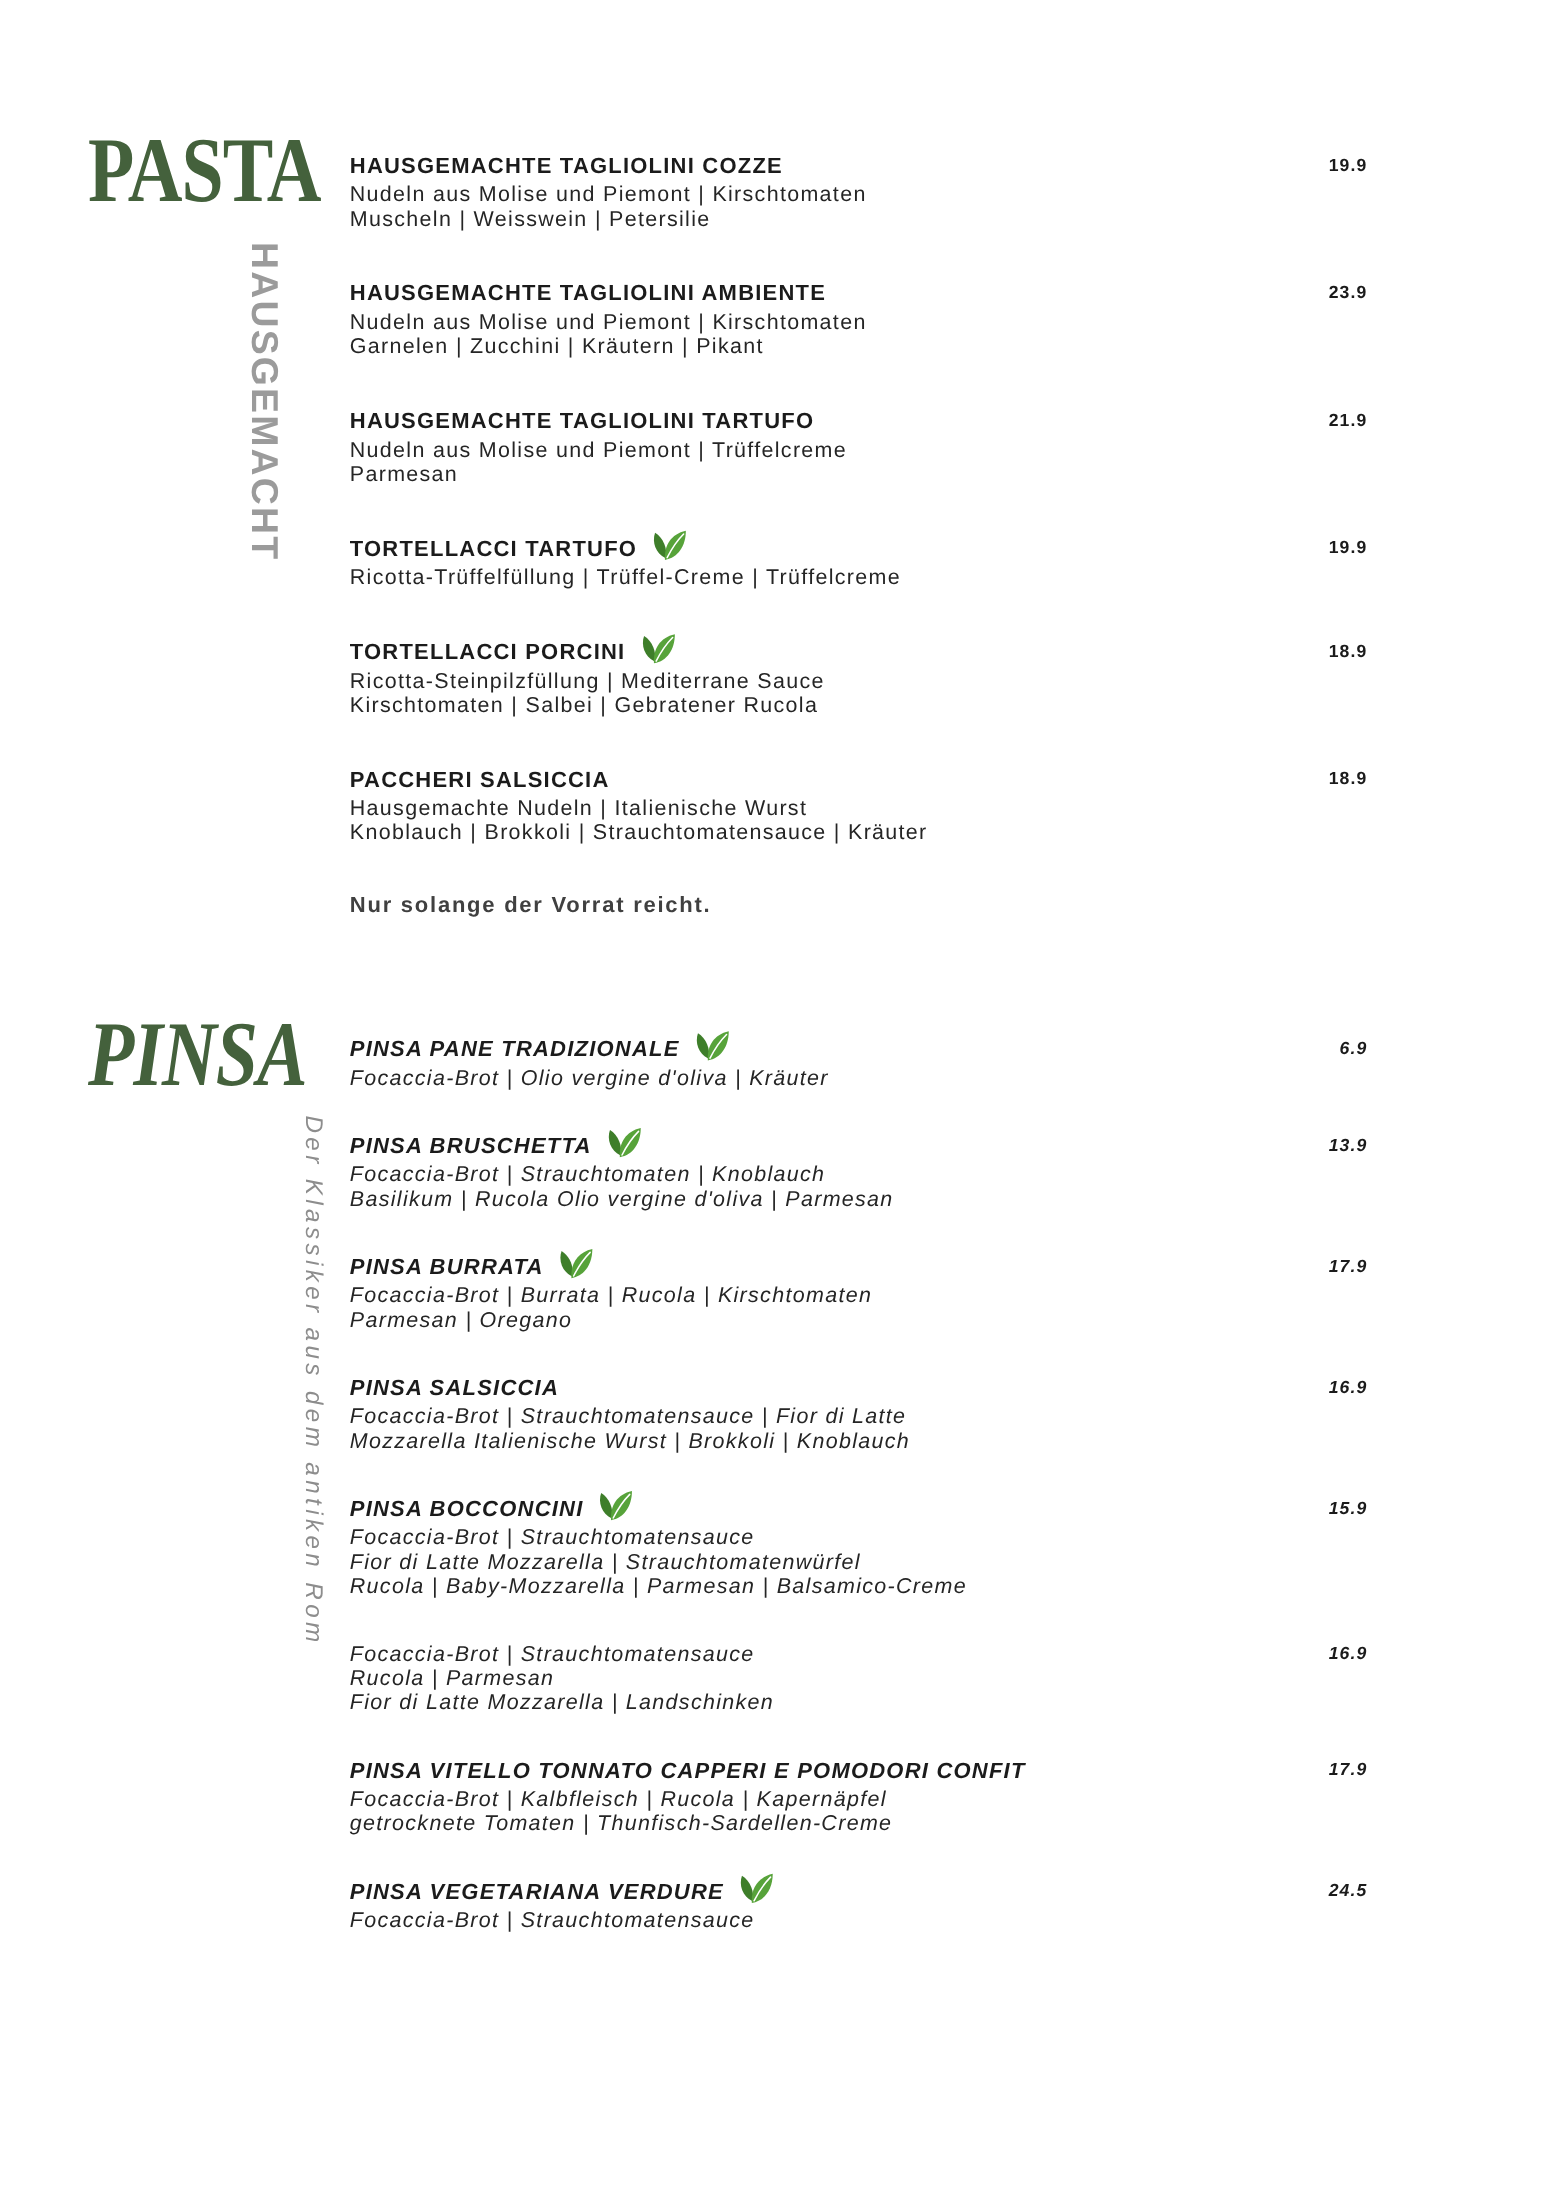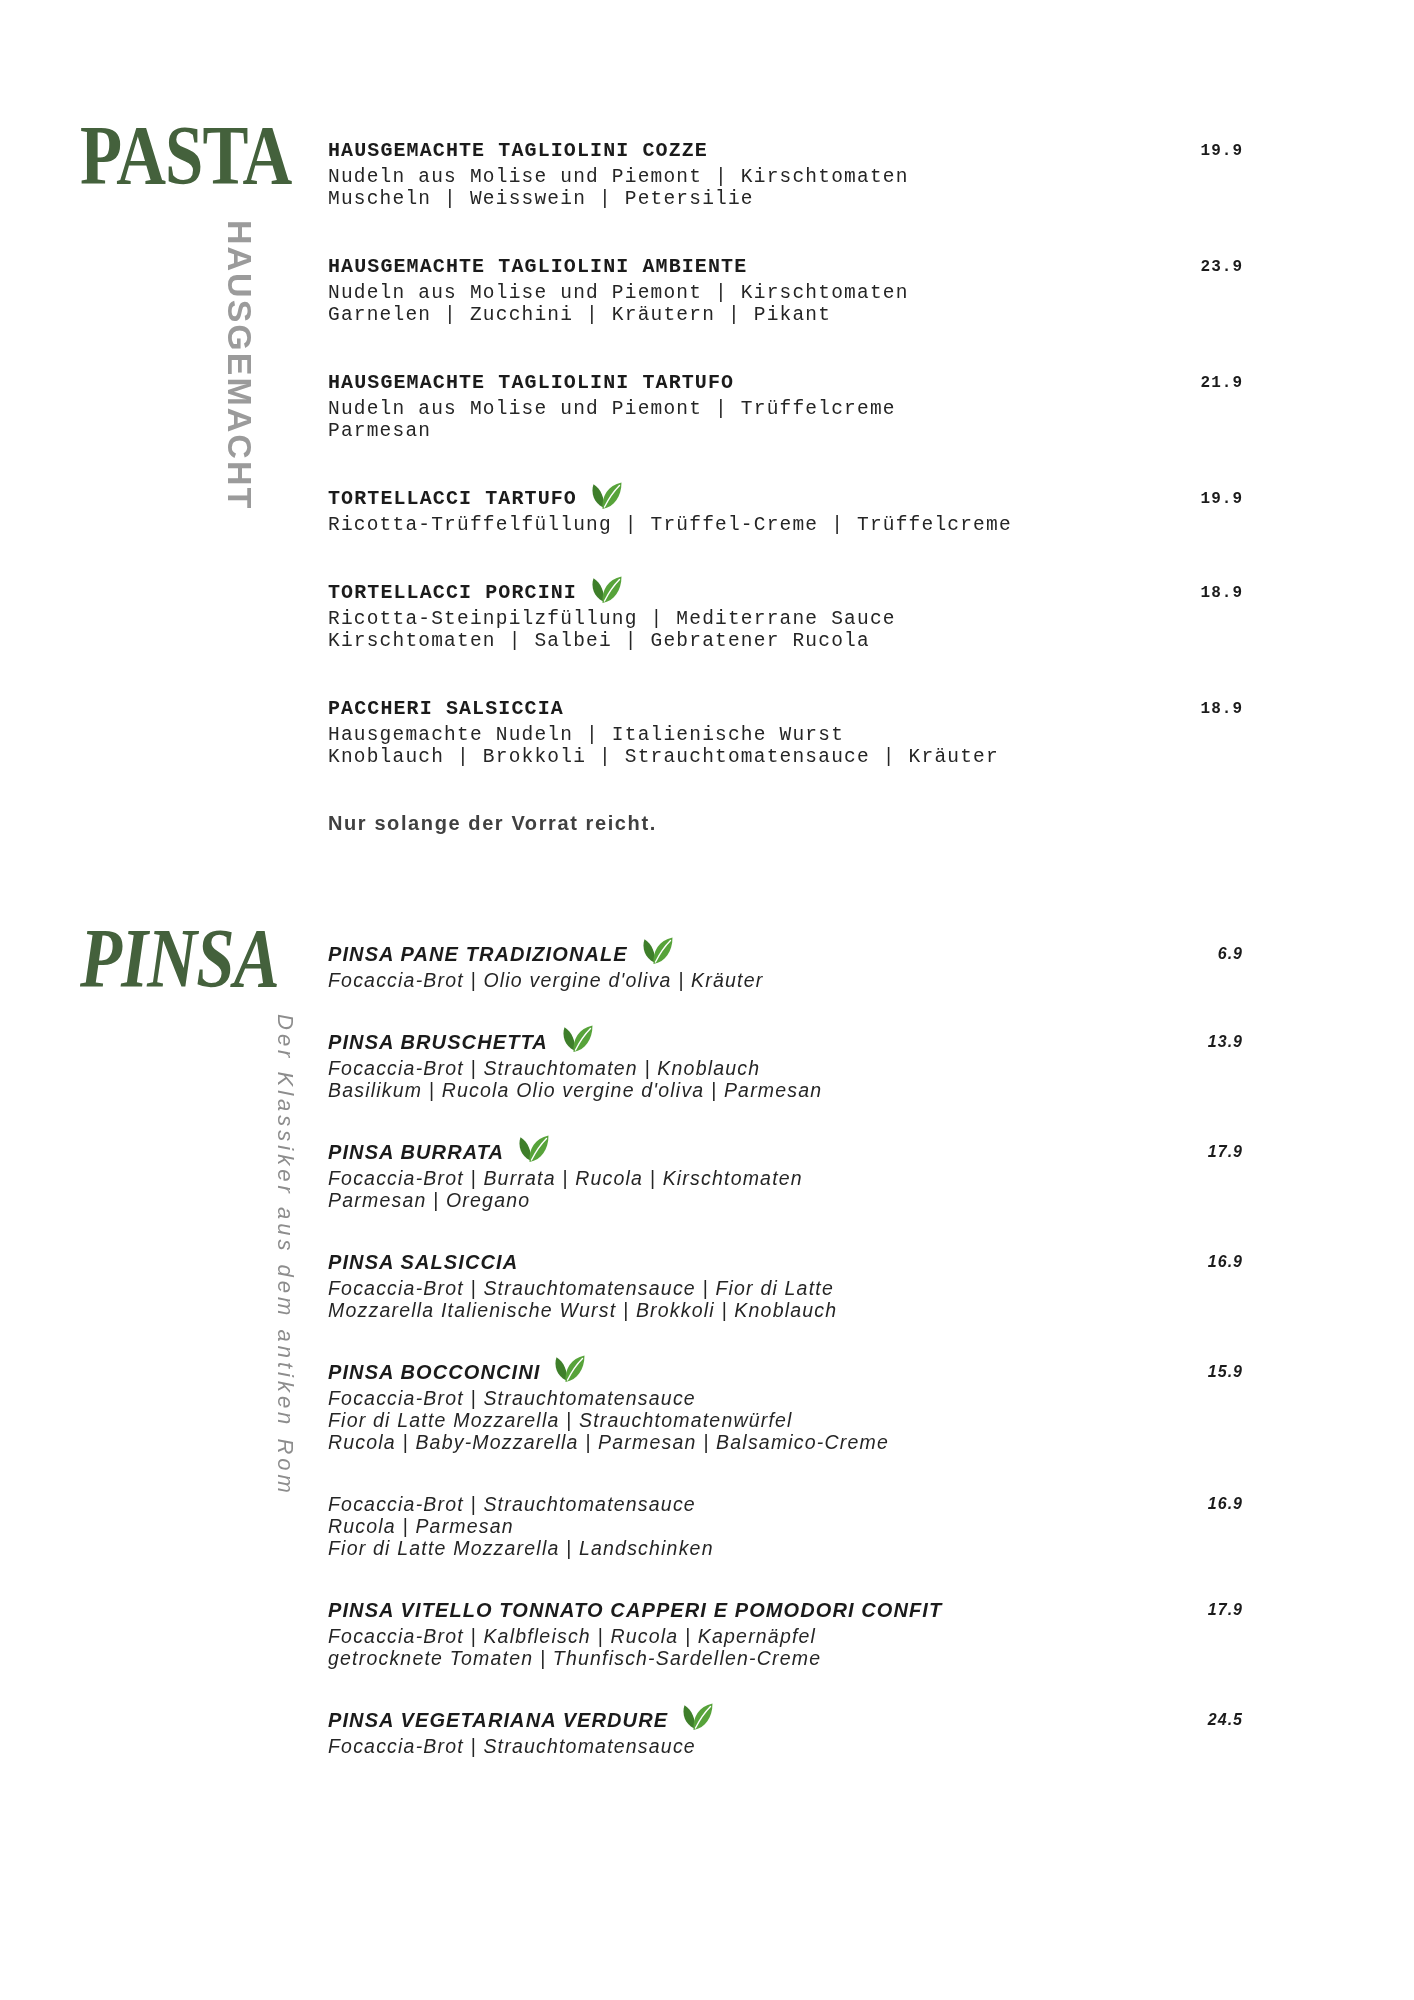--- a/index.html
+++ b/index.html
@@ -1,33 +1,33 @@
 <!DOCTYPE html>
 <html><head>
 <meta charset="utf-8">
 <style>
   html,body{margin:0;padding:0;background:#ffffff;}
   body{width:1414px;height:2000px;font-family:"Liberation Sans",sans-serif;color:#1e1e1e;overflow:hidden;}
   .page{position:relative;width:1414px;height:2000px;padding-top:130px;box-sizing:border-box;}
   .section{position:relative;display:flex;}
   .section--pinsa{margin-top:98px;font-style:italic;}
-  .section-left{flex:0 0 318px;position:relative;padding-left:10px;}
+  .section-left{flex:0 0 318px;position:relative;}
   .section-title{
     position:absolute;left:80px;top:-16px;margin:0;
     font-family:"Liberation Serif","DejaVu Serif",serif;
     font-weight:700;font-size:84px;line-height:1;color:#44613c;
     letter-spacing:-1px;transform:scale(0.82,1);transform-origin:left top;
     white-space:nowrap;
   }
   .side-label{position:absolute;writing-mode:vertical-rl;text-orientation:mixed;white-space:nowrap;}
   .side-label--pasta{top:90px;left:220px;font-size:34px;font-weight:600;letter-spacing:2px;color:#9b9b9b;}
   .side-label--pinsa{top:81px;left:272px;font-size:22px;font-weight:500;letter-spacing:4px;color:#8d8d8d;}
   .section-right{flex:1;padding-top:8px;padding-right:171px;}
   .item{display:flex;align-items:flex-start;justify-content:space-between;}
-  .section--pasta .item{margin-bottom:44px;font-family:Liberation Mono, monospace;}
+  .section--pasta .item{margin-bottom:44px;}
   .section--pinsa .item{margin-bottom:38px;}
   .item-body{flex:1;min-width:0;}
   .title-row{display:flex;align-items:center;gap:12px;}
   .item-name{font-size:20px;line-height:26px;font-weight:700;letter-spacing:1.1px;white-space:nowrap;color:#1b1b1b;}
   .leaf-icon{width:34px;height:30px;flex:0 0 auto;margin-top:-6px;}
   .desc{margin-top:2px;}
   .desc-line{font-size:19.5px;line-height:22px;letter-spacing:1.2px;color:#252525;white-space:nowrap;}
   .price{flex:0 0 92px;text-align:right;font-size:16px;line-height:26px;font-weight:700;letter-spacing:1px;color:#1b1b1b;}
   .stock-note{margin-top:12px;font-size:20px;font-weight:700;letter-spacing:1.6px;color:#404040;}
 </style>

